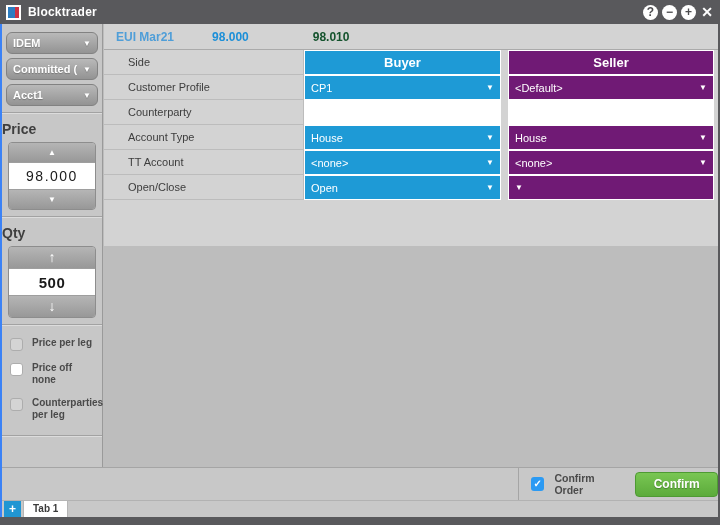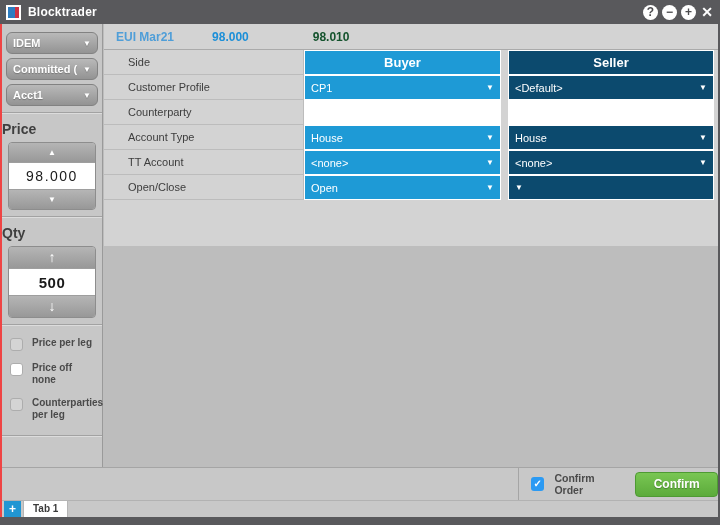--- a/index.html
+++ b/index.html
@@ -15,21 +15,21 @@
   .logo .blue { flex:1.5; background:#2d7dc1; }
   .logo .red  { flex:1;   background:#cc3344; }
   .title-text { color:#fff; font-size:12px; font-weight:bold; margin-left:7px; letter-spacing:.2px; }
   .win-controls { position:absolute; right:6px; top:0; height:24px; display:flex; align-items:center; gap:4px; }
   .ctl { width:15px; height:15px; border-radius:50%; background:#fff; color:#4c4c4f;
          font-size:12px; font-weight:bold; line-height:15px; text-align:center; cursor:default; }
   .ctl.close { background:transparent; color:#fff; font-size:14px; width:14px; }
 
   
   .body { position:absolute; left:0; top:24px; width:720px; height:493px;
-          border-left:2px solid #ef4444; border-right:2px solid #59595c; background:#bdbdbd; }
+          border-left:2px solid #3b82f6; border-right:2px solid #59595c; background:#bdbdbd; }
 
   
   .sidebar { position:absolute; left:0; top:0; width:101px; height:443px;
              background:#c7c7c7; border-right:1px solid #9a9a9a; padding-top:5px; }
   .sb-drop { margin:3px 4px 4px 4px; height:22px; border-radius:6px;
              background:linear-gradient(#b9b9b9,#939393); border:1px solid #828282;
              color:#fff; font-size:11px; font-weight:bold; text-shadow:0 1px 1px rgba(0,0,0,.25);
              display:flex; align-items:center; padding:0 6px; cursor:default; }
   .sb-drop .lbl { flex:1; white-space:nowrap; overflow:hidden; }
   .sb-drop .arr { font-size:8px; margin-left:2px; }
@@ -61,21 +61,21 @@
   .fcell-label { border-bottom:1px solid #bcbcbc; border-right:1px solid #bcbcbc;
                  font-size:11px; color:#3d3d3d; line-height:24px; padding-left:24px; }
   .fcell { background:#fff; padding:1px; }
   .gapcell { background:#d3d3d3; }
   .boxed { height:100%; display:flex; align-items:center; color:#fff; font-size:11px; }
   .boxed.header { justify-content:center; font-weight:bold; font-size:13px; }
   .boxed.drop { padding:0 6px; }
   .boxed .dtext { flex:1; }
   .boxed .darr { font-size:8px; }
   .buyer-bg { background:#1e9ad6; }
-  .seller-bg { background:#0c4a6e; }
+  .seller-bg { background:#701a75; }
   .white-input { width:100%; height:100%; border:0; background:#fff; font:inherit; }
 
   
   .confirm-bar { position:absolute; left:0; top:443px; width:716px; height:33px;
                  background:#c8c8c8; border-top:1px solid #a5a5a5; }
   .confirm-group { position:absolute; right:0; top:0; height:100%; width:200px;
                    border-left:1px solid #a5a5a5; display:flex; align-items:center; }
   .confirm-cb { width:14px; height:14px; border-radius:3px; background:#2b9af3; margin-left:12px;
                 color:#fff; font-size:10px; font-weight:bold; line-height:14px; text-align:center; }
   .confirm-label { font-size:10.5px; font-weight:bold; color:#4a4a4a; margin:0 12px 0 10px; }

